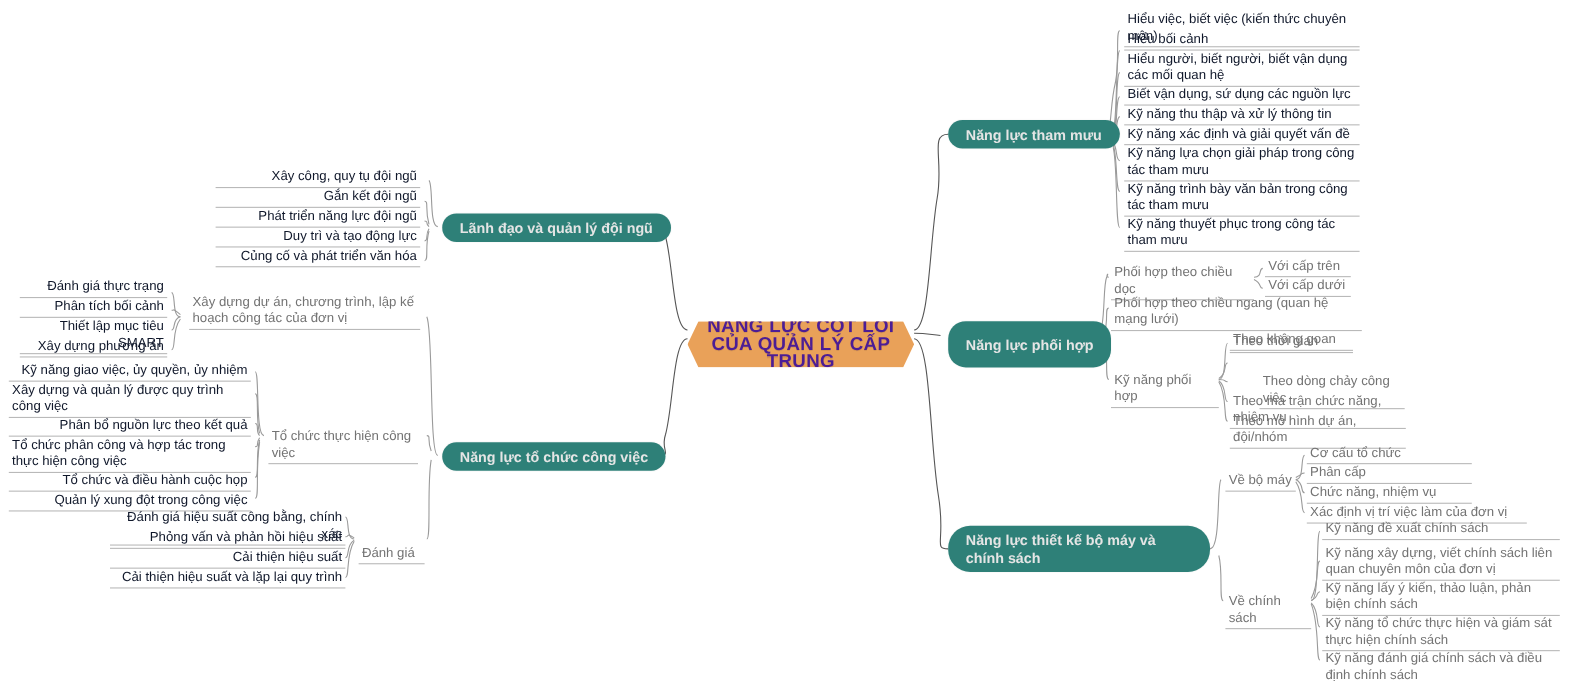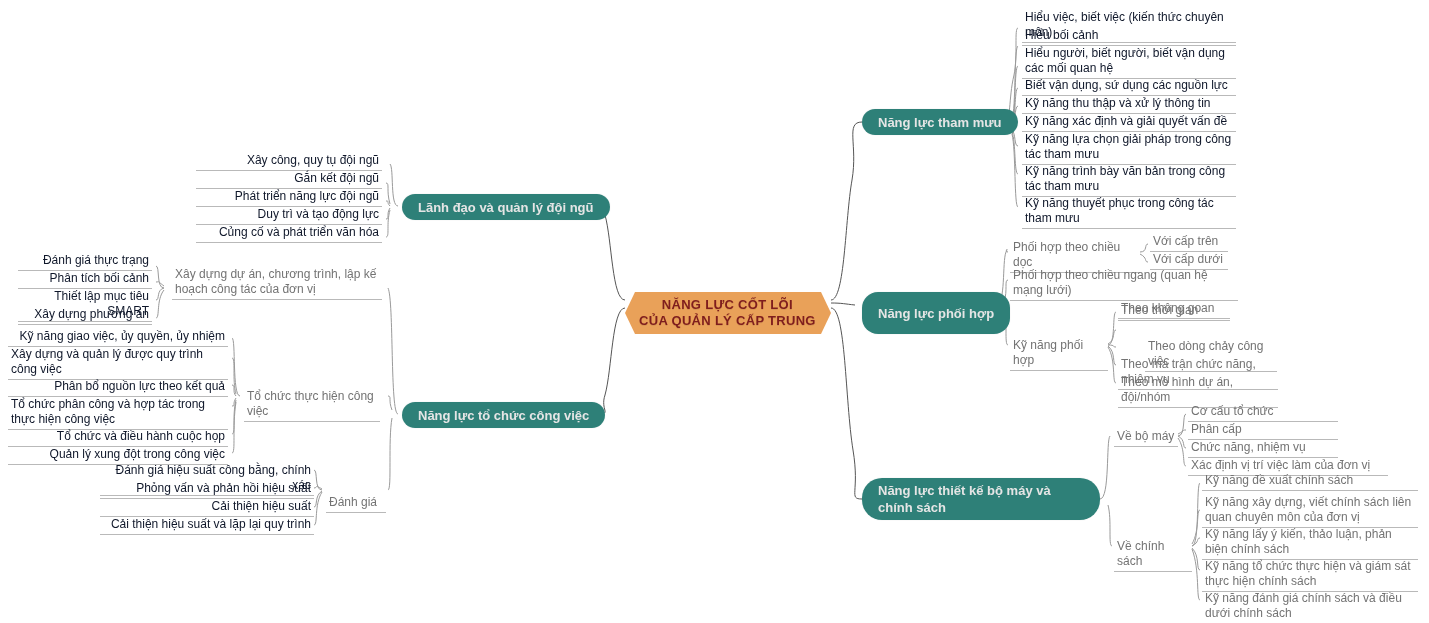--- a/index.html
+++ b/index.html
@@ -31,31 +31,32 @@
     height: 623px;
     pointer-events: none;
   }
   .node {
     position: absolute;
     box-sizing: border-box;
   }
   
   .root {
     background: #e9a159;
-    color: #7f1d1d;
+    color: #4c1d95;
     font-weight: bold;
-    font-size: 13px;
+    font-size: 17px;
     line-height: 16px;
     text-align: center;
     padding: 9px 14px;
     letter-spacing: 0.3px;
     border-radius: 6px;
     clip-path: polygon(10px 0, calc(100% - 10px) 0, 100% 50%, calc(100% - 10px) 100%, 10px 100%, 0 50%);
     display: flex;
     align-items: center;
+    justify-content: center;
     text-shadow: 0 1px 0 rgba(0,0,0,.08);
   }
   
   .branch {
     background: #2e8078;
     color: #e5e5e5;
     font-weight: bold;
     font-size: 13px;
     line-height: 17px;
     border-radius: 16px;
@@ -215,21 +216,21 @@
   <div class="node sub left" style="left:1188px; top:403px; width:150px;">Cơ cấu tổ chức</div>
   <div class="node sub left" style="left:1188px; top:421px; width:150px;">Phân cấp</div>
   <div class="node sub left" style="left:1188px; top:439px; width:150px;">Chức năng, nhiệm vụ</div>
   <div class="node sub left" style="left:1188px; top:457px; width:200px;">Xác định vị trí việc làm của đơn vị</div>
 
   <div class="node sub left nounderline" style="left:1114px; top:538px; width:78px;">Về chính sách</div>
   <div class="node sub left" style="left:1202px; top:472px; width:216px;">Kỹ năng đề xuất chính sách</div>
   <div class="node sub left" style="left:1202px; top:494px; width:216px;">Kỹ năng xây dựng, viết chính sách liên quan chuyên môn của đơn vị</div>
   <div class="node sub left" style="left:1202px; top:526px; width:216px;">Kỹ năng lấy ý kiến, thảo luận, phản biện chính sách</div>
   <div class="node sub left" style="left:1202px; top:558px; width:216px;">Kỹ năng tổ chức thực hiện và giám sát thực hiện chính sách</div>
-  <div class="node sub left" style="left:1202px; top:590px; width:216px;">Kỹ năng đánh giá chính sách và điều dưới chính sách</div>
+  <div class="node sub left" style="left:1202px; top:590px; width:216px;">Kỹ năng đánh giá chính sách và điều định chính sách</div>
 
   <div class="node branch" style="left: 402px; top: 194px; height: 26px; background: rgb(46, 128, 120);">
     <span>Lãnh đạo và quản lý đội ngũ</span>
   </div>
 
   <div class="node leaf right" style="left:196px; top:152px; width:186px;">Xây công, quy tụ đội ngũ</div>
   <div class="node leaf right" style="left:196px; top:170px; width:186px;">Gắn kết đội ngũ</div>
   <div class="node leaf right" style="left:196px; top:188px; width:186px;">Phát triển năng lực đội ngũ</div>
   <div class="node leaf right" style="left:196px; top:206px; width:186px;">Duy trì và tạo động lực</div>
   <div class="node leaf right" style="left:196px; top:224px; width:186px;">Củng cố và phát triển văn hóa</div>

